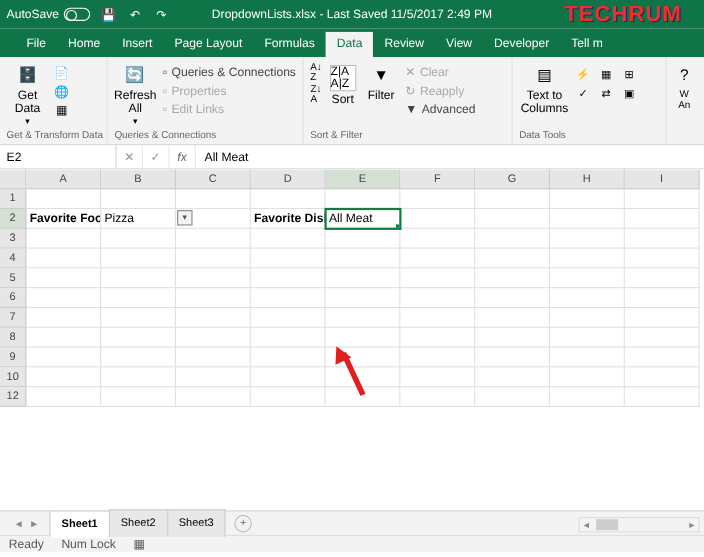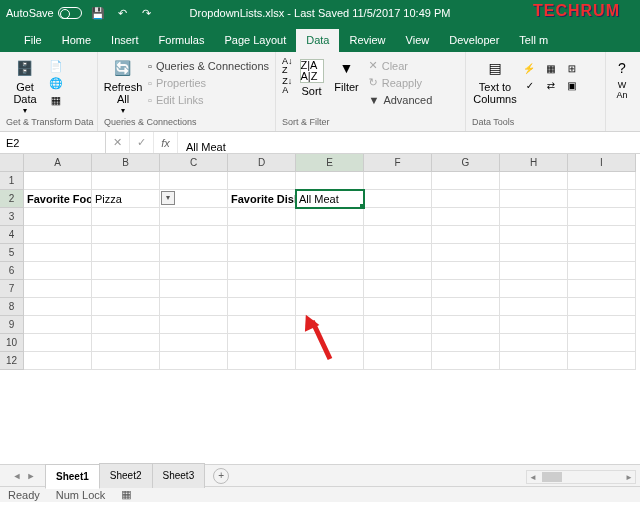--- a/index.html
+++ b/index.html
@@ -4,35 +4,35 @@
 <style>
 *{box-sizing:border-box;margin:0;padding:0;font-family:"Segoe UI",Arial,sans-serif;font-size:11px}
 body{background:#fff;width:640px;height:506px;overflow:hidden;position:relative}
 .titlebar{background:#0f7447;height:26px;display:flex;align-items:center;color:#fff;padding:0 6px;position:relative}
 .titlebar .autosave{display:flex;align-items:center;gap:4px;font-size:10px}
 .toggle{width:24px;height:12px;border:1px solid #fff;border-radius:6px;position:relative}
 .toggle::after{content:"";position:absolute;width:8px;height:8px;border:1px solid #fff;border-radius:50%;top:1px;left:1px}
 .qat{display:flex;gap:10px;margin-left:10px}
 .qat-ic{width:14px;height:14px;display:flex;align-items:center;justify-content:center;color:#fff;font-size:11px}
 .titletext{position:absolute;left:50%;transform:translateX(-50%);color:#fff;font-size:11px;white-space:nowrap}
-.watermark{position:absolute;right:20px;top:2px;font-family:Arial Black,Arial;font-weight:900;font-size:16px;letter-spacing:1px;color:#ef2f2f;text-shadow:1px 1px 0 #1a2d5c}
+.watermark{position:absolute;right:20px;top:2px;font-family:Arial Black,Arial;font-weight:900;font-size:20px;letter-spacing:1px;color:#ef2f2f;text-shadow:1px 1px 0 #1a2d5c}
 .tabs{background:#0f7447;height:26px;display:flex;align-items:flex-end;padding-left:14px;color:#fff}
 .tab{padding:5px 10px 6px;font-size:11px;cursor:pointer}
 .tab.active{background:#f3f3f3;color:#0f7447}
 .ribbon{background:#f3f3f3;border-bottom:1px solid #d4d4d4;height:80px;display:flex}
 .group{border-right:1px solid #e1e1e1;padding:2px 6px;display:flex;flex-direction:column;justify-content:space-between;height:100%}
 .grplabel{font-size:9px;color:#666;padding-bottom:2px;white-space:nowrap}
 .grpbody{display:flex;gap:4px;align-items:flex-start;flex:1;padding-top:3px}
 .bigbtn{display:flex;flex-direction:column;align-items:center;width:38px;font-size:10px;text-align:center;line-height:1.1;gap:2px;padding-top:2px}
 .ic{width:20px;height:20px;display:flex;align-items:center;justify-content:center;font-size:14px}
 .smbtn{display:flex;align-items:center;gap:4px;font-size:10px;color:#444;height:17px;padding:0 2px;white-space:nowrap}
 .smbtn.dis{color:#a8a8a8}
 .col{display:flex;flex-direction:column;gap:0}
 .az{width:24px;height:24px;border:1px solid #b5c4b3;background:#fff;display:flex;flex-direction:column;align-items:flex-start;justify-content:center;font-size:8px;line-height:1}
-.formulabar{height:22px;border-bottom:1px solid #d4d4d4;display:flex;align-items:flex-end;background:#fff}
+.formulabar{height:22px;border-bottom:1px solid #d4d4d4;display:flex;align-items:center;background:#fff}
 .namebox{width:106px;border-right:1px solid #d4d4d4;padding:0 6px;height:100%;display:flex;align-items:center;font-size:11px}
 .fbbtn{width:24px;height:100%;border-right:1px solid #e8e8e8;display:flex;align-items:center;justify-content:center;color:#999;font-size:11px}
 .fxlabel{font-style:italic;color:#666;font-size:11px}
 .fval{padding:0 8px;flex:1;font-size:11px}
 .grid{position:relative;height:310px;overflow:hidden;background:#fff}
 .colhdrs{display:flex;height:18px;position:sticky;top:0}
 .corner{width:24px;background:#e6e6e6;border-right:1px solid #ccc;border-bottom:1px solid #ccc}
 .ch{width:68px;background:#e6e6e6;border-right:1px solid #ccc;border-bottom:1px solid #ccc;text-align:center;font-size:10px;color:#444;line-height:18px}
 .ch.sel{background:#d3e0d3}
 .row{display:flex;height:18px}
@@ -61,30 +61,30 @@
 <div class="titlebar">
   <div class="autosave">
     <span>AutoSave</span>
     <span class="toggle"></span>
   </div>
   <div class="qat">
     <span class="qat-ic">💾</span>
     <span class="qat-ic">↶</span>
     <span class="qat-ic">↷</span>
   </div>
-  <div class="titletext">DropdownLists.xlsx - Last Saved 11/5/2017 10:49 PM</div>
+  <div class="titletext">DropdownLists.xlsx - Last Saved 11/5/2017 2:49 PM</div>
   <div class="watermark">TECHRUM</div>
 </div>
 
 <div class="tabs" id="tabs">
     <div class="tab">File</div>
     <div class="tab">Home</div>
     <div class="tab">Insert</div>
+    <div class="tab">Page Layout</div>
     <div class="tab">Formulas</div>
-    <div class="tab">Page Layout</div>
     <div class="tab active">Data</div>
     <div class="tab">Review</div>
     <div class="tab">View</div>
     <div class="tab">Developer</div>
     <div class="tab">Tell m</div>
   </div>
 
 <div class="ribbon">
   <div class="group" style="width:98px">
     <div class="grpbody">

